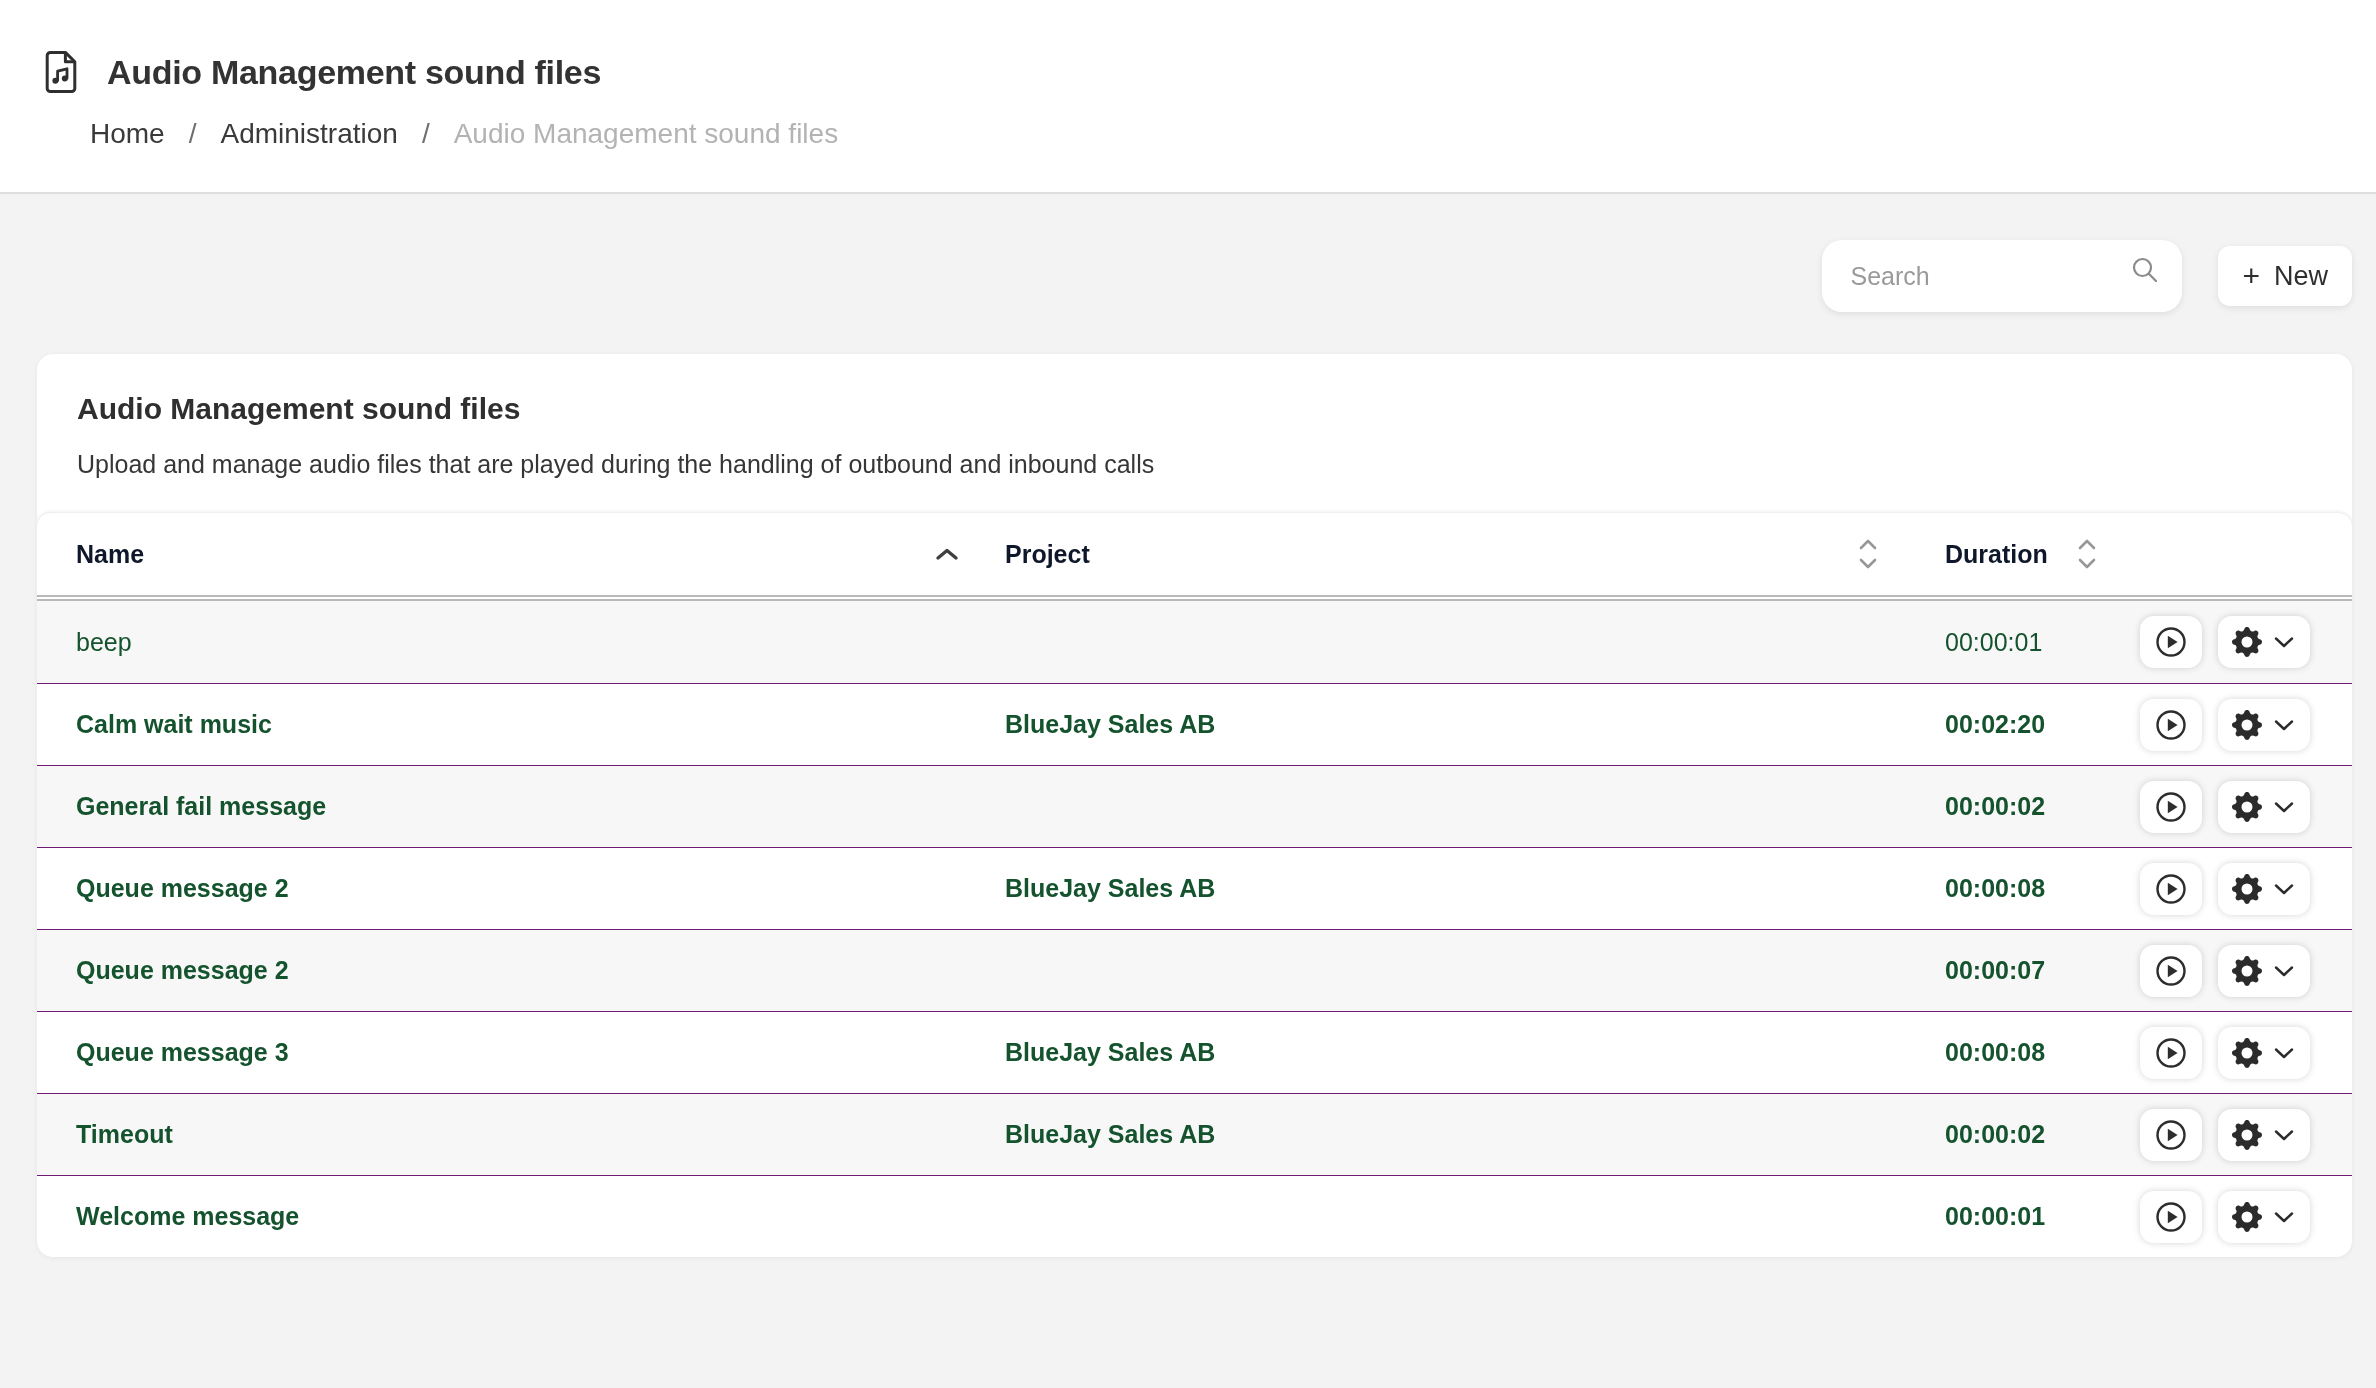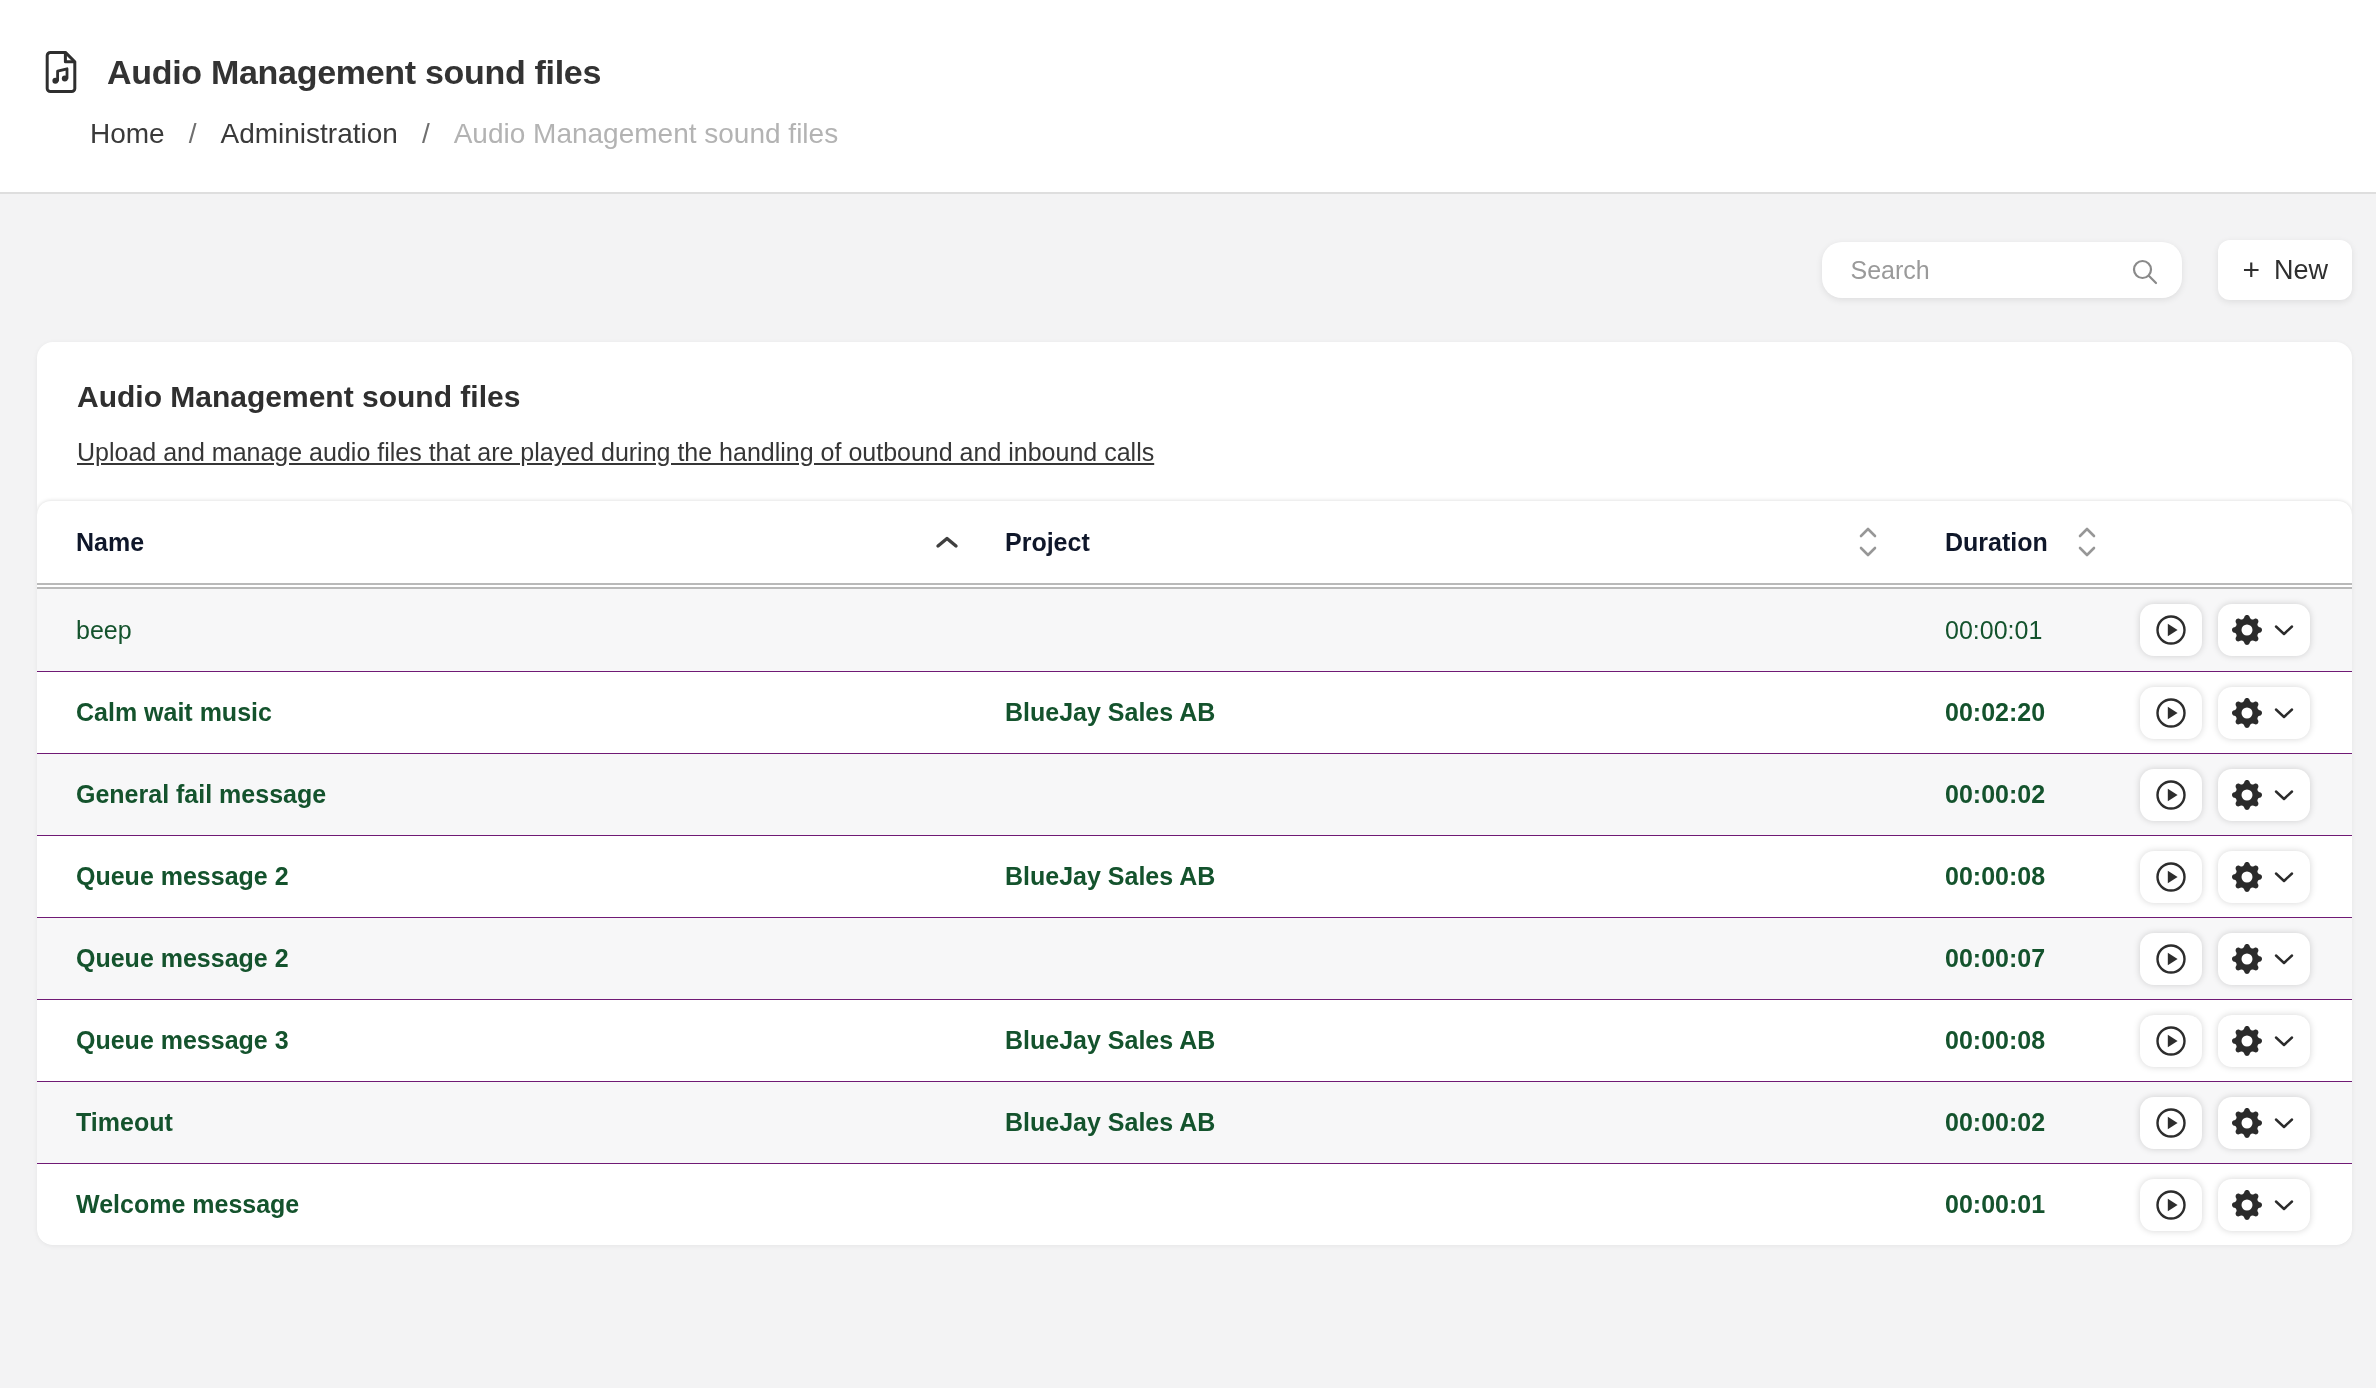--- a/index.html
+++ b/index.html
@@ -27,21 +27,21 @@
   .breadcrumb a { color: #3a3a3a; text-decoration: none; cursor: pointer; }
   .breadcrumb .sep { color: #6f6f6f; }
   .breadcrumb .current { color: #b3b3b3; }
   
   .content { padding: 46px 24px 0 37px; }
   .toolbar {
     display: flex; justify-content: flex-end; align-items: center;
     gap: 36px; margin-bottom: 42px;
   }
   .search-box {
-    position: relative; width: 360px; height: 56px;
+    position: relative; width: 360px; height: 72px;
     background: #ffffff; border-radius: 20px;
     box-shadow: 0 2px 7px rgba(0,0,0,0.09);
   }
   .search-box input {
     width: 100%; height: 100%; border: none; outline: none;
     background: transparent; border-radius: 12px;
     padding: 0 64px 0 28px; font-size: 25px;
     font-family: inherit; color: #363636;
   }
   .search-box input::placeholder { color: #9a9a9a; }
@@ -55,21 +55,21 @@
   }
   .new-btn .plus { font-size: 30px; font-weight: 400; }
   
   .card {
     background: #ffffff; border-radius: 16px;
     box-shadow: 0 1px 5px rgba(0,0,0,0.06);
     overflow: hidden;
   }
   .card-head { padding: 38px 40px 34px 40px; }
   .card-head h2 { font-size: 30px; font-weight: 700; color: #2f2f2f; }
-  .card-head p { margin-top: 24px; font-size: 25px; color: #363636; text-decoration: underline; }
+  .card-head p { margin-top: 24px; font-size: 25px; color: #363636; }
   
   .table-wrap {
     background: #ffffff; border-radius: 14px;
     box-shadow: 0 0 4px rgba(0,0,0,0.16);
   }
   .thead, .tr, .tfoot { padding: 0 42px 0 39px; }
   .thead, .tr {
     display: grid;
     grid-template-columns: 929px 940px 192px 1fr;
     align-items: center;

